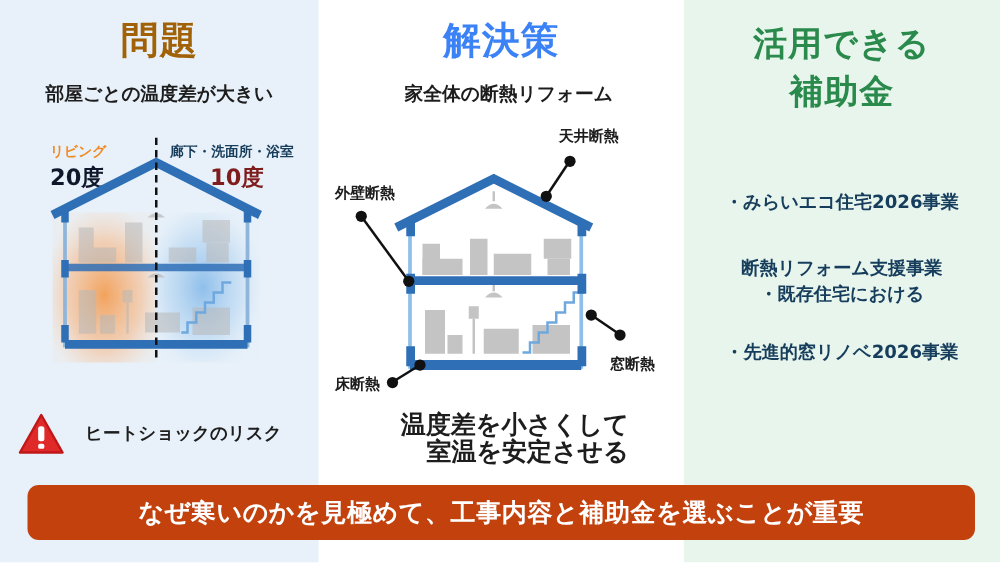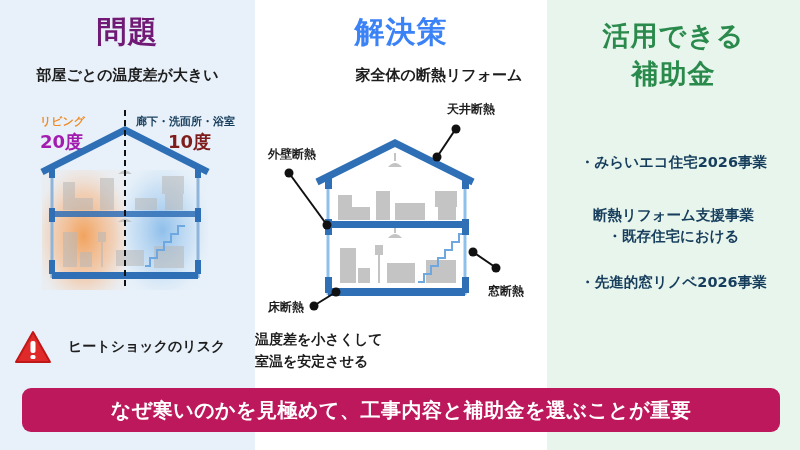--- a/index.html
+++ b/index.html
@@ -3,47 +3,47 @@
 <meta charset="utf-8">
 <style>
   * { margin: 0; padding: 0; box-sizing: border-box; }
   body { width: 800px; height: 450px; overflow: hidden; font-family: "DejaVu Sans", "Liberation Sans", sans-serif; background: #ffffff; position: relative; }
   .panel { position: absolute; top: 0; height: 450px; }
   .panel-left { left: 0; width: 255px; background: #e8f1f9; }
   .panel-mid { left: 255px; width: 292px; background: #ffffff; }
   .panel-right { left: 547px; width: 253px; background: #e8f5ed; }
   .abs { position: absolute; }
   .heading { font-weight: bold; text-align: center; }
-  .h-left { left: 0; width: 255px; top: 12px; font-size: 30px; color: #701a75; letter-spacing: 1px; }
+  .h-left { left: 0; width: 255px; top: 12px; font-size: 30px; color: #a16207; letter-spacing: 1px; }
   .h-mid { left: 255px; width: 292px; top: 12px; font-size: 30px; color: #3b82f6; letter-spacing: 1px; }
   .h-right { left: 547px; width: 253px; top: 17px; font-size: 27px; color: #2a8a4c; line-height: 38px; letter-spacing: 1px; }
   .sub { font-weight: bold; font-size: 15px; color: #1d1d1d; text-align: center; }
   .sub-left { left: 0; width: 255px; top: 66px; }
-  .sub-mid { left: 255px; width: 304px; top: 66px; margin-left: 32px; }
+  .sub-mid { left: 255px; width: 304px; top: 66px; }
   .lbl { font-weight: bold; font-size: 11px; white-space: nowrap; }
   .small-lbl { font-weight: bold; font-size: 12px; color: #1d1d1d; white-space: nowrap; }
   .temp { font-weight: bold; font-size: 18px; }
   .warn { left: 14px; top: 330px; display: flex; align-items: center; gap: 16px; }
   .warn-text { font-weight: bold; font-size: 14px; color: #1d1d1d; }
-  .result { left: 255px; width: 248px; top: 328px; font-weight: bold; font-size: 14px; color: #1d1d1d; text-align: left; line-height: 22px; }
+  .result { left: 255px; width: 248px; top: 328px; font-weight: bold; font-size: 20px; color: #1d1d1d; text-align: right; line-height: 22px; }
   .subsidy { left: 547px; width: 253px; font-weight: bold; font-size: 14.5px; color: #163d5c; text-align: center; line-height: 21px; white-space: nowrap; }
-  .banner { left: 22px; top: 388px; width: 758px; height: 44px; background: #be185d; border-radius: 9px; color: #ffffff; font-weight: bold; font-size: 20px; display: flex; align-items: center; justify-content: center; letter-spacing: 0.5px; white-space: nowrap; }
+  .banner { left: 22px; top: 388px; width: 758px; height: 44px; background: #c2410c; border-radius: 9px; color: #ffffff; font-weight: bold; font-size: 20px; display: flex; align-items: center; justify-content: center; letter-spacing: 0.5px; white-space: nowrap; }
 </style>
 </head>
 <body>
 
 <div class="panel panel-left"></div>
 <div class="panel panel-mid"></div>
 <div class="panel panel-right"></div>
 
 <div class="abs heading h-left">問題</div>
 <div class="abs sub sub-left">部屋ごとの温度差が大きい</div>
 
 <div class="abs lbl" style="left:40px; top:114px; color:#f08a24;">リビング</div>
-<div class="abs temp" style="left:40px; top:130px; color:#a21caf;">20度</div>
+<div class="abs temp" style="left:40px; top:130px; color:#0f172a;">20度</div>
 <div class="abs lbl" style="left:136px; top:114px; color:#163d5c;">廊下・洗面所・浴室</div>
 <div class="abs temp" style="left:168px; top:130px; color:#7f1d1d;">10度</div>
 
 <svg class="abs" style="left:30px; top:110px;" width="200" height="200" viewBox="0 0 200 200">
   <defs>
     <radialGradient id="warmG" cx="0.5" cy="0.55" r="0.6">
       <stop offset="0" stop-color="#f39a4c" stop-opacity="0.9"></stop>
       <stop offset="0.6" stop-color="#f6b98a" stop-opacity="0.6"></stop>
       <stop offset="1" stop-color="#f6d7c0" stop-opacity="0.15"></stop>
     </radialGradient>

